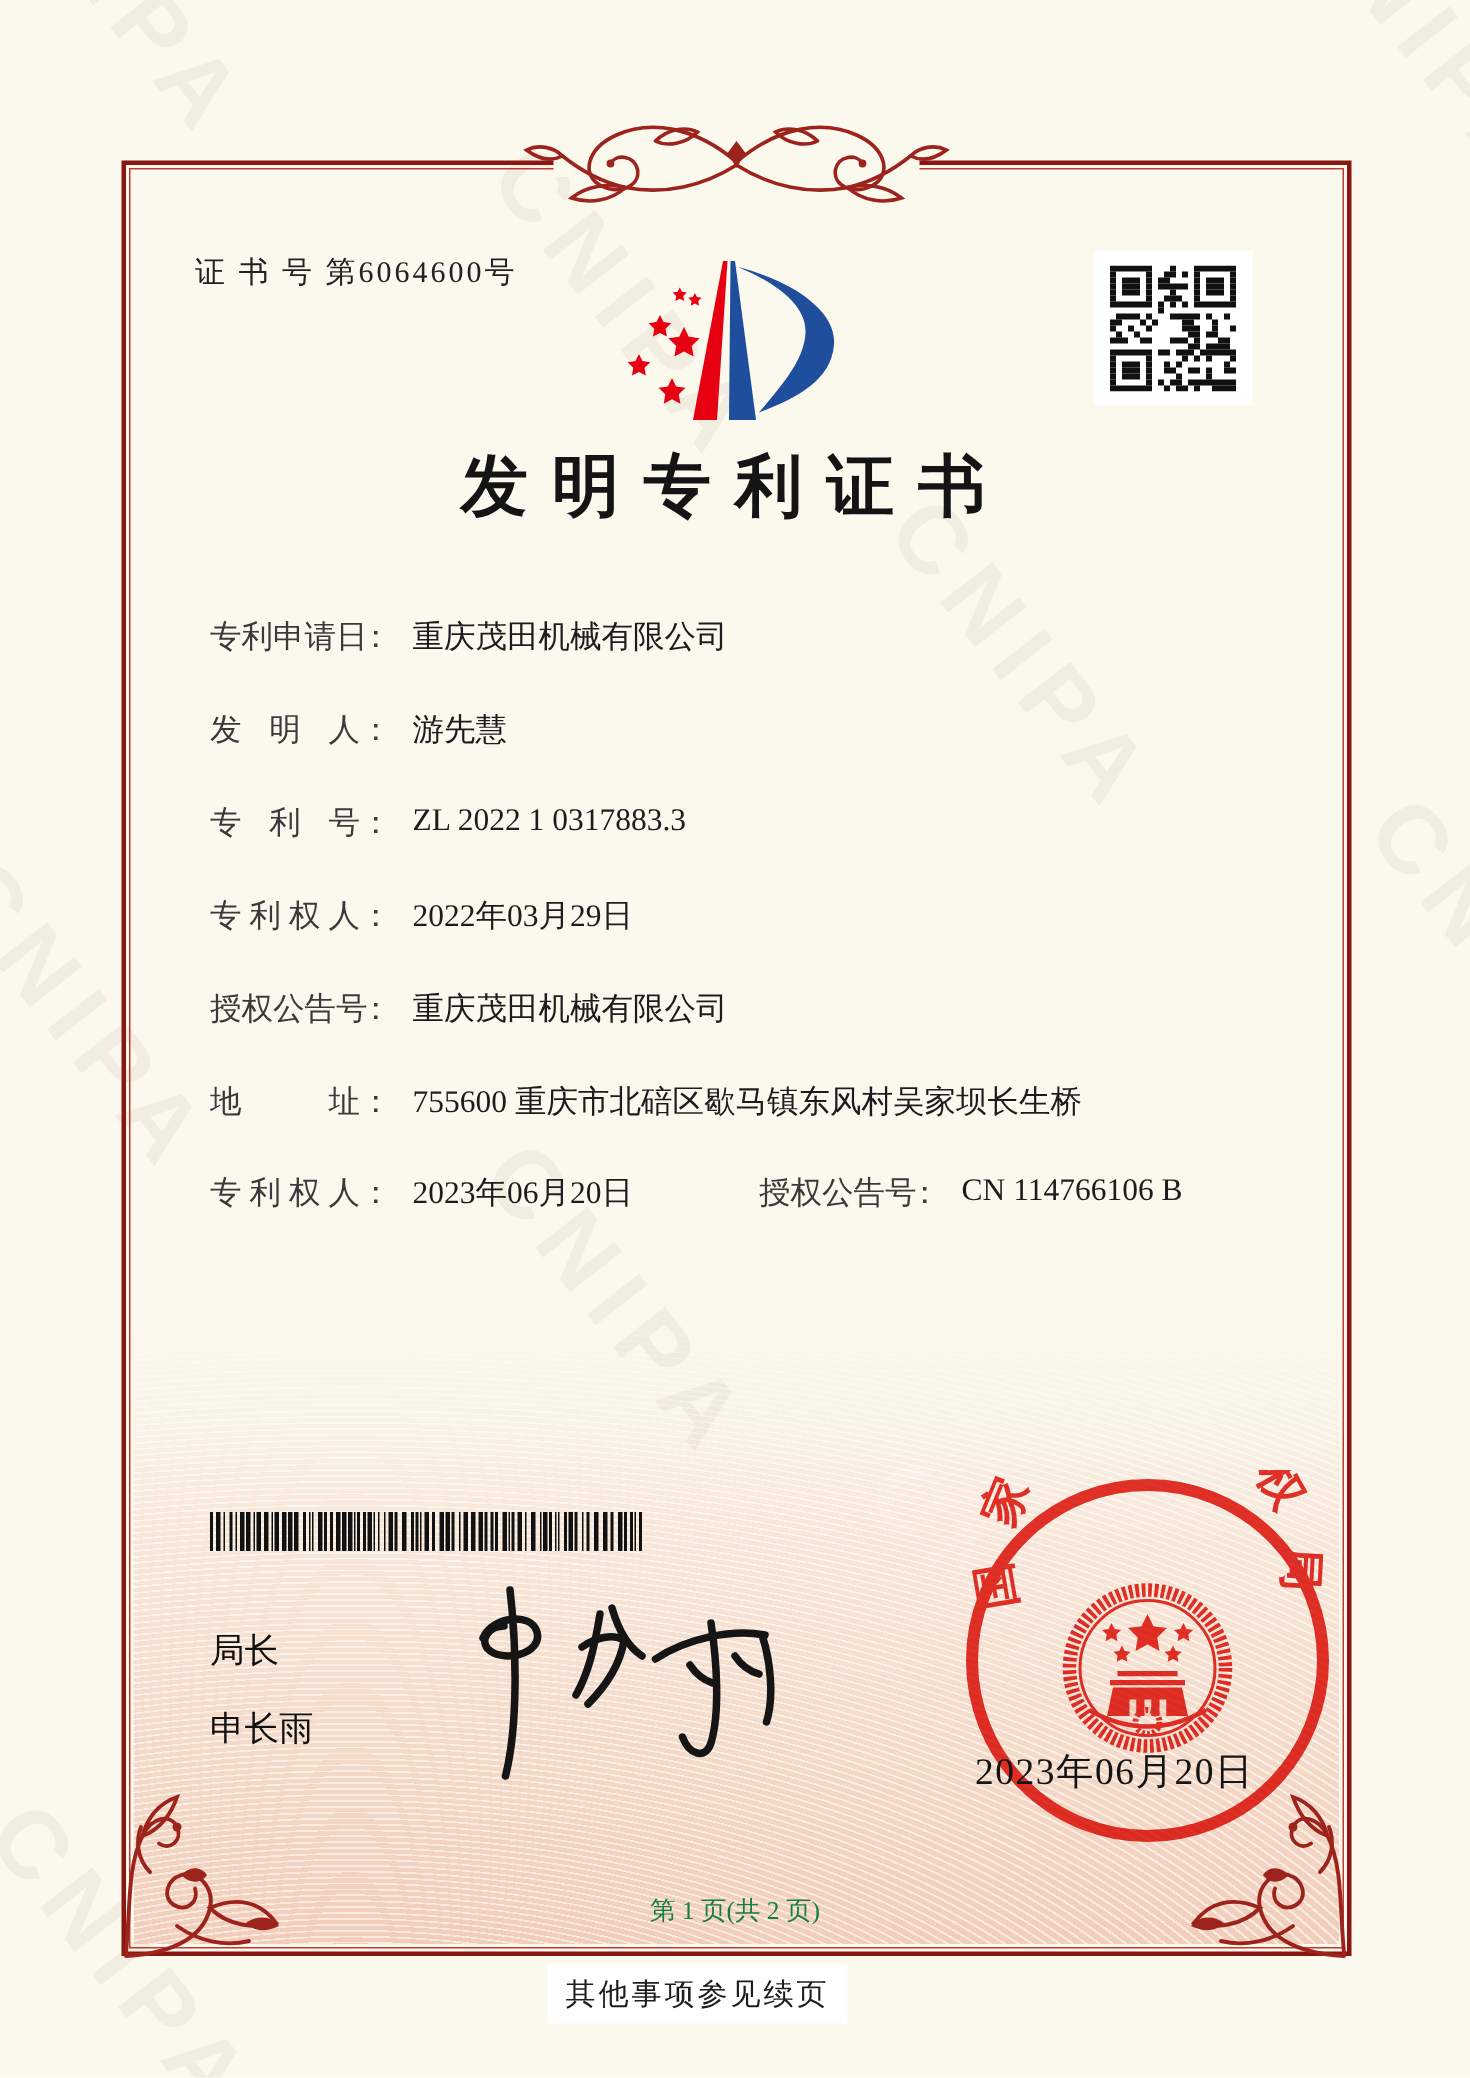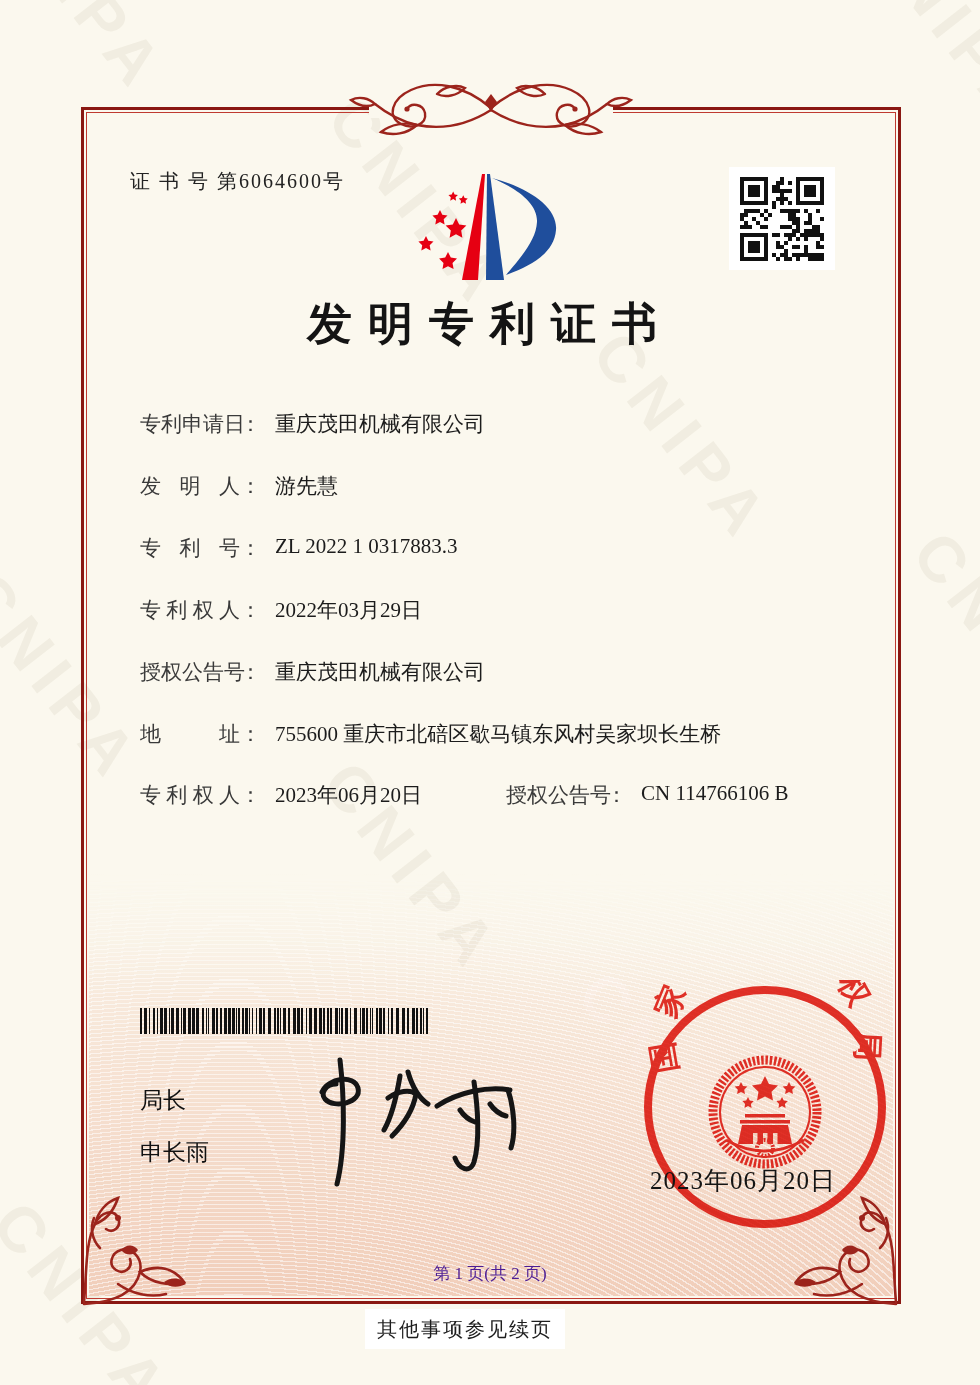--- a/index.html
+++ b/index.html
@@ -61,21 +61,21 @@
   .officer-name{position:absolute;left:140px;top:1137px;font-size:23px;color:#111;
     font-family:"Liberation Sans","DejaVu Sans",sans-serif;z-index:4;}
   .sig{position:absolute;left:282px;top:1046px;z-index:4;}
 
   .seal{position:absolute;left:638px;top:980px;width:254px;height:254px;z-index:5;
         mix-blend-mode:multiply;}
   .seal-date{position:absolute;left:618px;top:1164px;width:250px;text-align:center;
         font-size:25px;color:#141414;z-index:6;letter-spacing:1px;}
 
   .page-no{position:absolute;left:0;right:0;top:1262px;text-align:center;
-        font-size:17px;color:#4c1d95;z-index:4;}
+        font-size:17px;color:#15803d;z-index:4;}
   .cont-box{position:absolute;left:365px;top:1309px;width:200px;height:40px;
         background:#fff;z-index:4;display:flex;align-items:center;
         justify-content:center;font-size:20px;color:#1d1d1d;letter-spacing:2px;}
 
   .ornament,.corner{position:absolute;z-index:3;}
 </style>
 </head>
 <body>
 
 <div class="wm" style="left:-45px;top:-50px">CNIPA</div>

